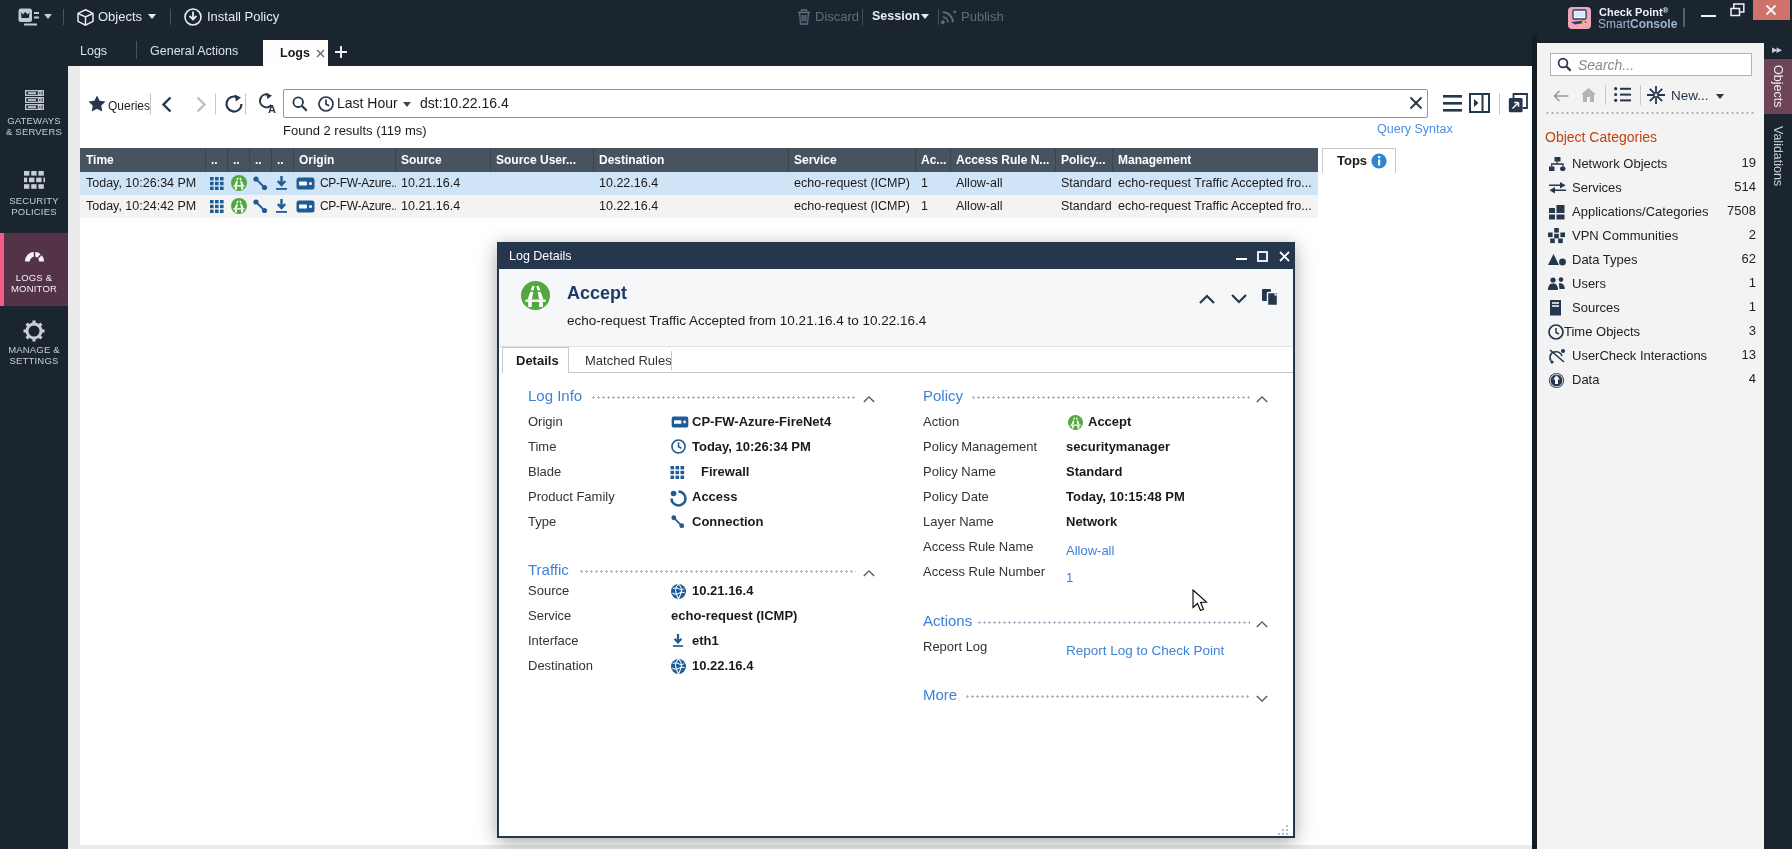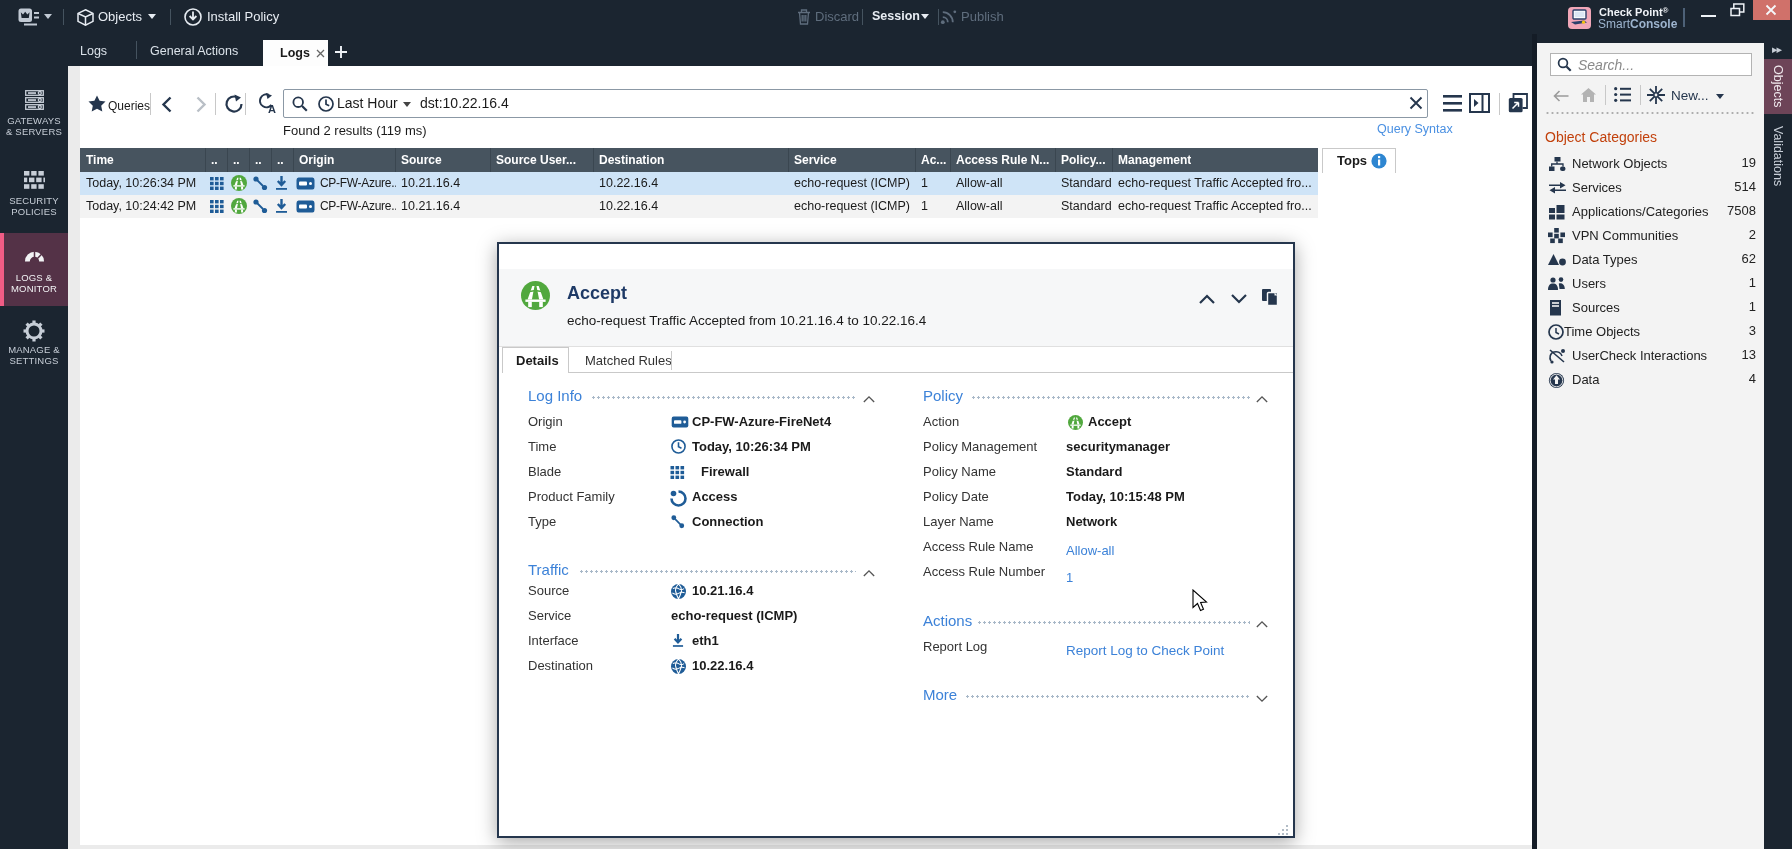--- a/index.html
+++ b/index.html
@@ -548,20 +548,30 @@
         <span class="oc-count">4</span>
       </div>
   </div>
   <div class="abs" id="rightstrip">
     <div class="abs" style="left:8px;top:9px;color:#c7ced7;font-size:11px;letter-spacing:-1px">▸▸</div>
     <div class="abs" style="left:0px;top:25px;width:28px;height:55px;background:#6d4458"></div>
     <div class="abs vtext" style="left:7px;top:31px;color:#f0e9ee">Objects</div>
     <div class="abs vtext" style="left:7px;top:92px">Validations</div>
   </div>
   <div class="abs" id="dialog">
+    <div id="dlg-title">
+        <span style="position:absolute;left:10px;top:5px">Log Details</span>
+      <div class="abs" style="left:737px;top:14px;width:11px;height:2px;background:#fff"></div>
+      <svg class="abs" style="left:758px;top:7px" width="11" height="11" viewBox="0 0 11 11">
+          <rect x="1" y="1" width="9" height="9" fill="none" stroke="#fff" stroke-width="1.8"></rect>
+        </svg>
+      <svg class="abs" style="left:780px;top:7px" width="11" height="11" viewBox="0 0 11 11">
+          <path d="M1 1 L10 10 M10 1 L1 10" stroke="#fff" stroke-width="1.8"></path>
+        </svg>
+    </div>
     <div id="dlg-head">
       <svg class="abs" style="left:22px;top:12px" width="29" height="29" viewBox="0 0 29 29">
         <circle cx="14.5" cy="14.5" r="14.5" fill="#51a83e"></circle>
         <g fill="#fff">
           <path d="M11.3 5.0 L13.5 5.0 L10.9 18.5 L6.6 18.5 Z"></path>
           <path d="M15.5 5.0 L17.7 5.0 L22.4 18.5 L18.1 18.5 Z"></path>
           <rect x="4.4" y="18.5" width="20.2" height="2.4"></rect>
           <rect x="7.2" y="20.9" width="3.6" height="5.2"></rect>
           <rect x="18.2" y="20.9" width="3.6" height="5.2"></rect>
         </g>

